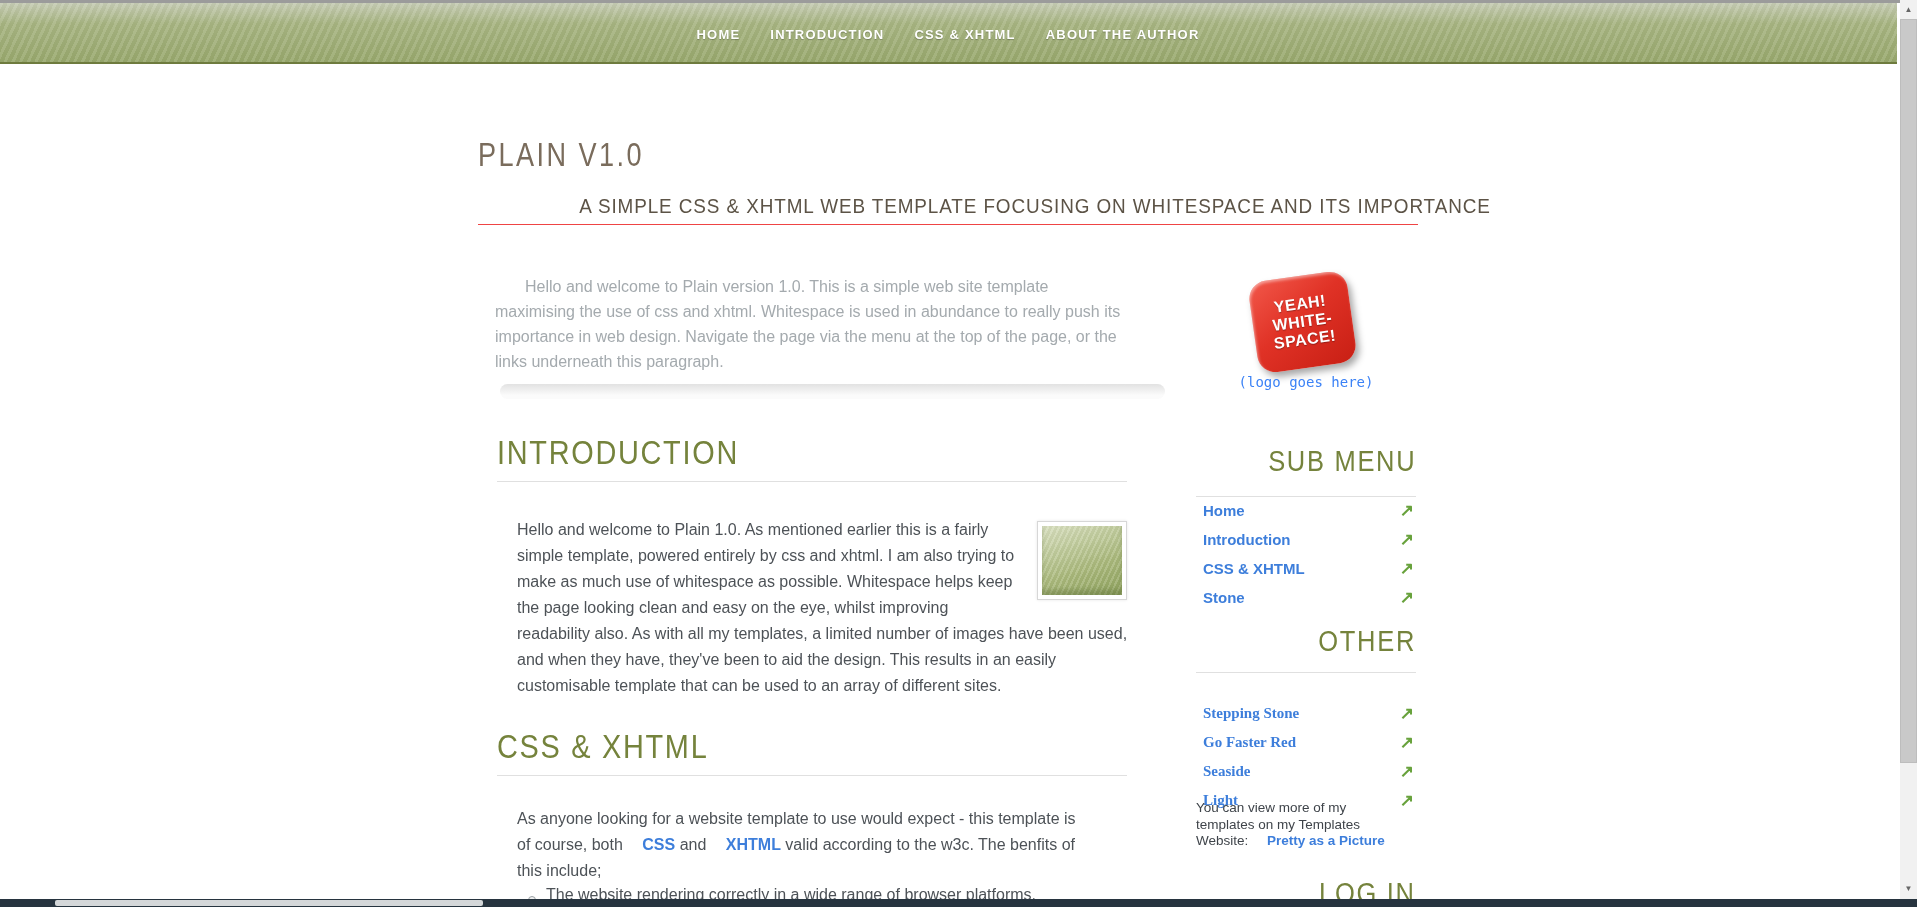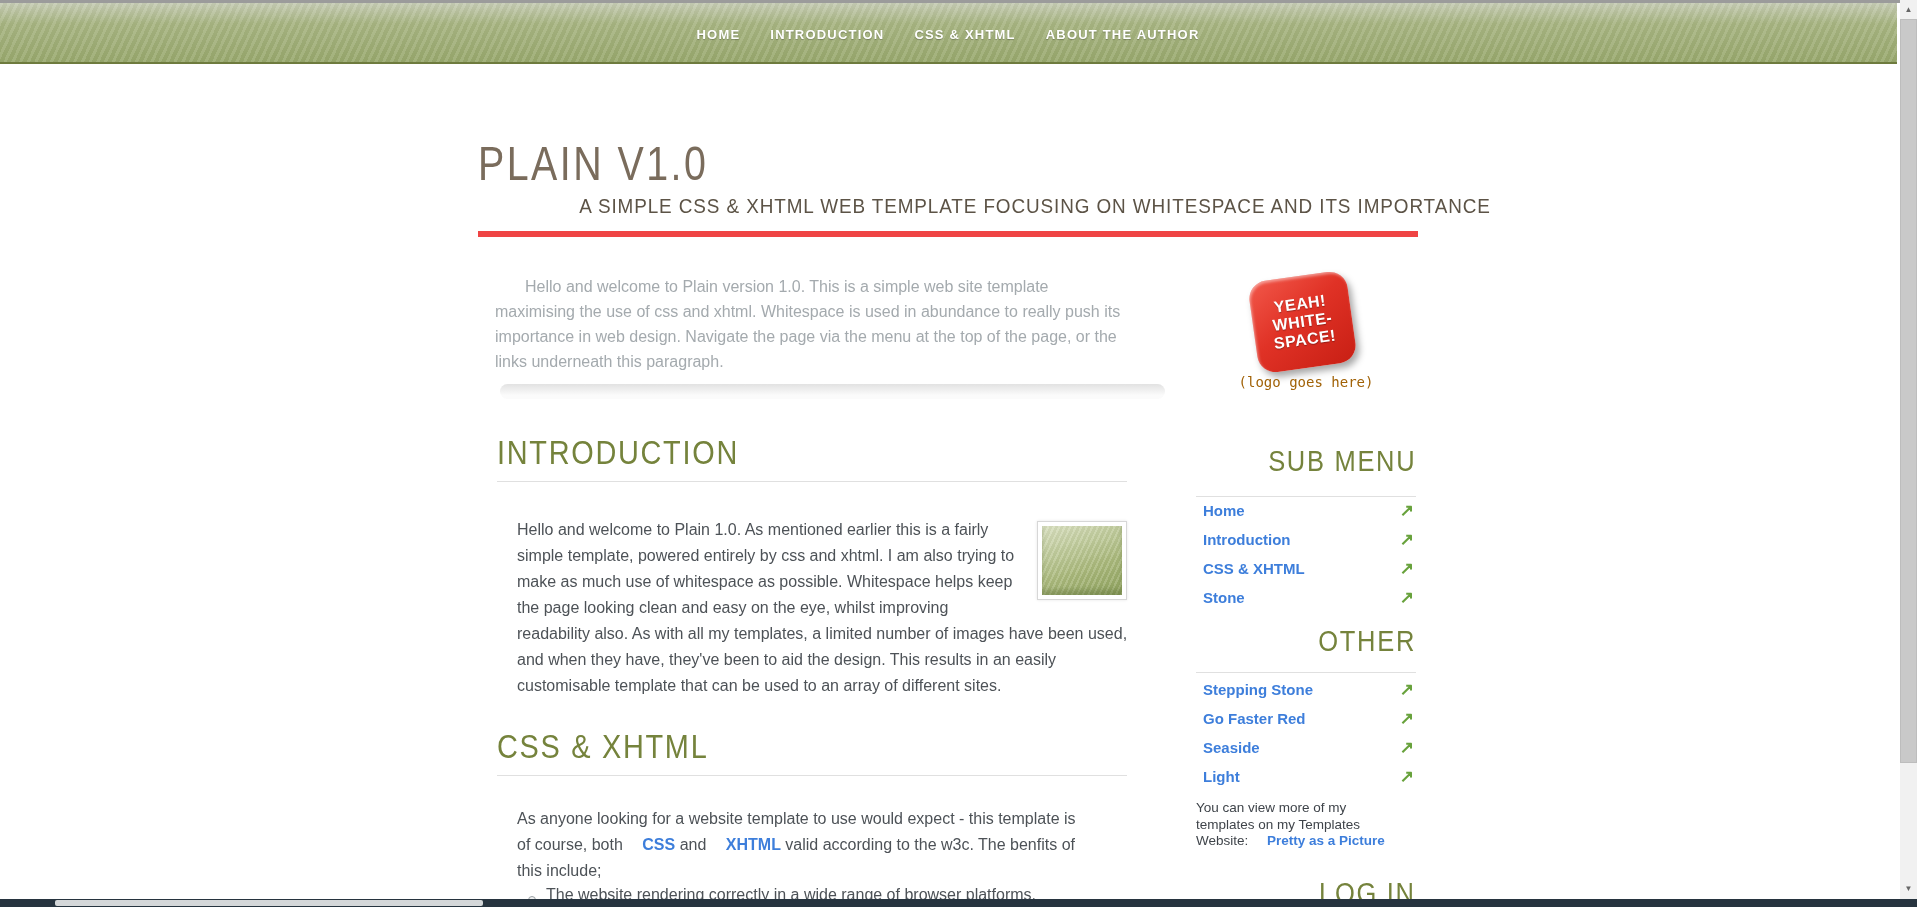--- a/index.html
+++ b/index.html
@@ -16,24 +16,24 @@
               repeating-linear-gradient(115deg, rgba(255,255,255,.10) 0 3px, rgba(0,0,0,.025) 3px 7px),
               linear-gradient(#c6ccb4 0%, #a7b481 35%, #98a86d 100%);
             border-bottom:2px solid #6e7b3e; }
   .nav { position:absolute; left:478px; top:24px; width:940px;
          display:flex; justify-content:center; gap:30px; }
   .nav a { color:#ffffff; font-size:13px; font-weight:bold; letter-spacing:1.2px;
            text-decoration:none; text-shadow:0 1px 1px rgba(0,0,0,.25); cursor:pointer; }
 
   
   .site-title { position:absolute; left:478px; top:136px; color:#7a6c5c;
-                font-size:48px; font-weight:400; letter-spacing:3px; white-space:nowrap; }
+                font-size:33px; font-weight:400; letter-spacing:3px; white-space:nowrap; }
   .site-title .cond { display:inline-block; transform:scaleX(.82); transform-origin:left center; }
   .tagline-wrap { position:absolute; left:478px; top:194px; width:940px; text-align:center;
-                  padding-bottom:13px; border-bottom:6px solid #ef4444; }
+                  padding-bottom:6px; border-bottom:1px solid #ef4444; }
   .tagline-wrap .cond { display:inline-block; transform:scaleX(.9); transform-origin:right center;
                         color:#5c5346; font-size:21px; letter-spacing:1px; white-space:nowrap; }
 
   
   .lead-para { position:absolute; left:495px; top:274px; width:634px;
                color:#a4aaae; font-size:16px; line-height:25px; text-indent:30px; }
   .soft-divider { position:absolute; left:500px; top:384px; width:665px; height:15px;
                   border-radius:9px;
                   background:linear-gradient(#e2e2e2, #fbfbfb 75%); }
 
@@ -66,33 +66,33 @@
   
   .badge-wrap { position:absolute; left:1247px; top:272px; width:112px; height:100px; }
   .badge { position:absolute; left:6px; top:4px; width:99px; height:92px;
            background:linear-gradient(145deg, #f2584a 0%, #e03226 45%, #c81f14 100%);
            border-radius:18px; transform:rotate(-8deg);
            box-shadow:3px 5px 7px rgba(0,0,0,.35), inset 1px 2px 3px rgba(255,255,255,.45);
            display:flex; flex-direction:column; align-items:center; justify-content:center; }
   .badge span { color:#fff; font-weight:bold; font-size:16px; line-height:18px;
                 letter-spacing:.5px; text-shadow:0 1px 1px rgba(0,0,0,.3); }
   .logo-caption { position:absolute; left:1196px; top:374px; width:220px; text-align:center;
-                  font-family:"DejaVu Sans Mono", monospace; font-size:14px; color:#a16207; }
+                  font-family:"DejaVu Sans Mono", monospace; font-size:14px; color:#3b82f6; }
 
   .side-head { position:absolute; left:1196px; width:220px; text-align:right;
                border-bottom:1px solid #e0e0e0; }
   .side-head .cond { display:inline-block; transform:scaleX(.85); transform-origin:right center;
                      color:#75833c; font-size:30px; letter-spacing:2px; white-space:nowrap; }
   .h-submenu { top:444px; padding-bottom:18px; }
   .h-other   { top:624px; padding-bottom:14px;  }
   .h-login   { top:876px; padding-bottom:20px; }
 
   .side-list { position:absolute; left:1196px; width:220px; }
   .list-submenu { top:496px; }
-  .list-other   { top:675px; }
+  .list-other   { top:699px;font-family:Liberation Serif, serif; }
   .side-list .row { height:29px; display:flex; justify-content:space-between; align-items:center;
                     padding:0 2px 0 7px; cursor:pointer; }
   .side-list .row a { color:#3d7edb; font-size:15px; font-weight:bold; text-decoration:none; }
   .arrow { color:#68a23c; font-size:17px; font-weight:bold; line-height:1; }
 
   .side-note { position:absolute; left:1196px; top:800px; width:204px;
                color:#3f444a; font-size:13.5px; line-height:16.5px; }
 
   
   .v-scroll { position:absolute; right:0; top:0; width:17px; height:899px; background:#f1f1f1; }

